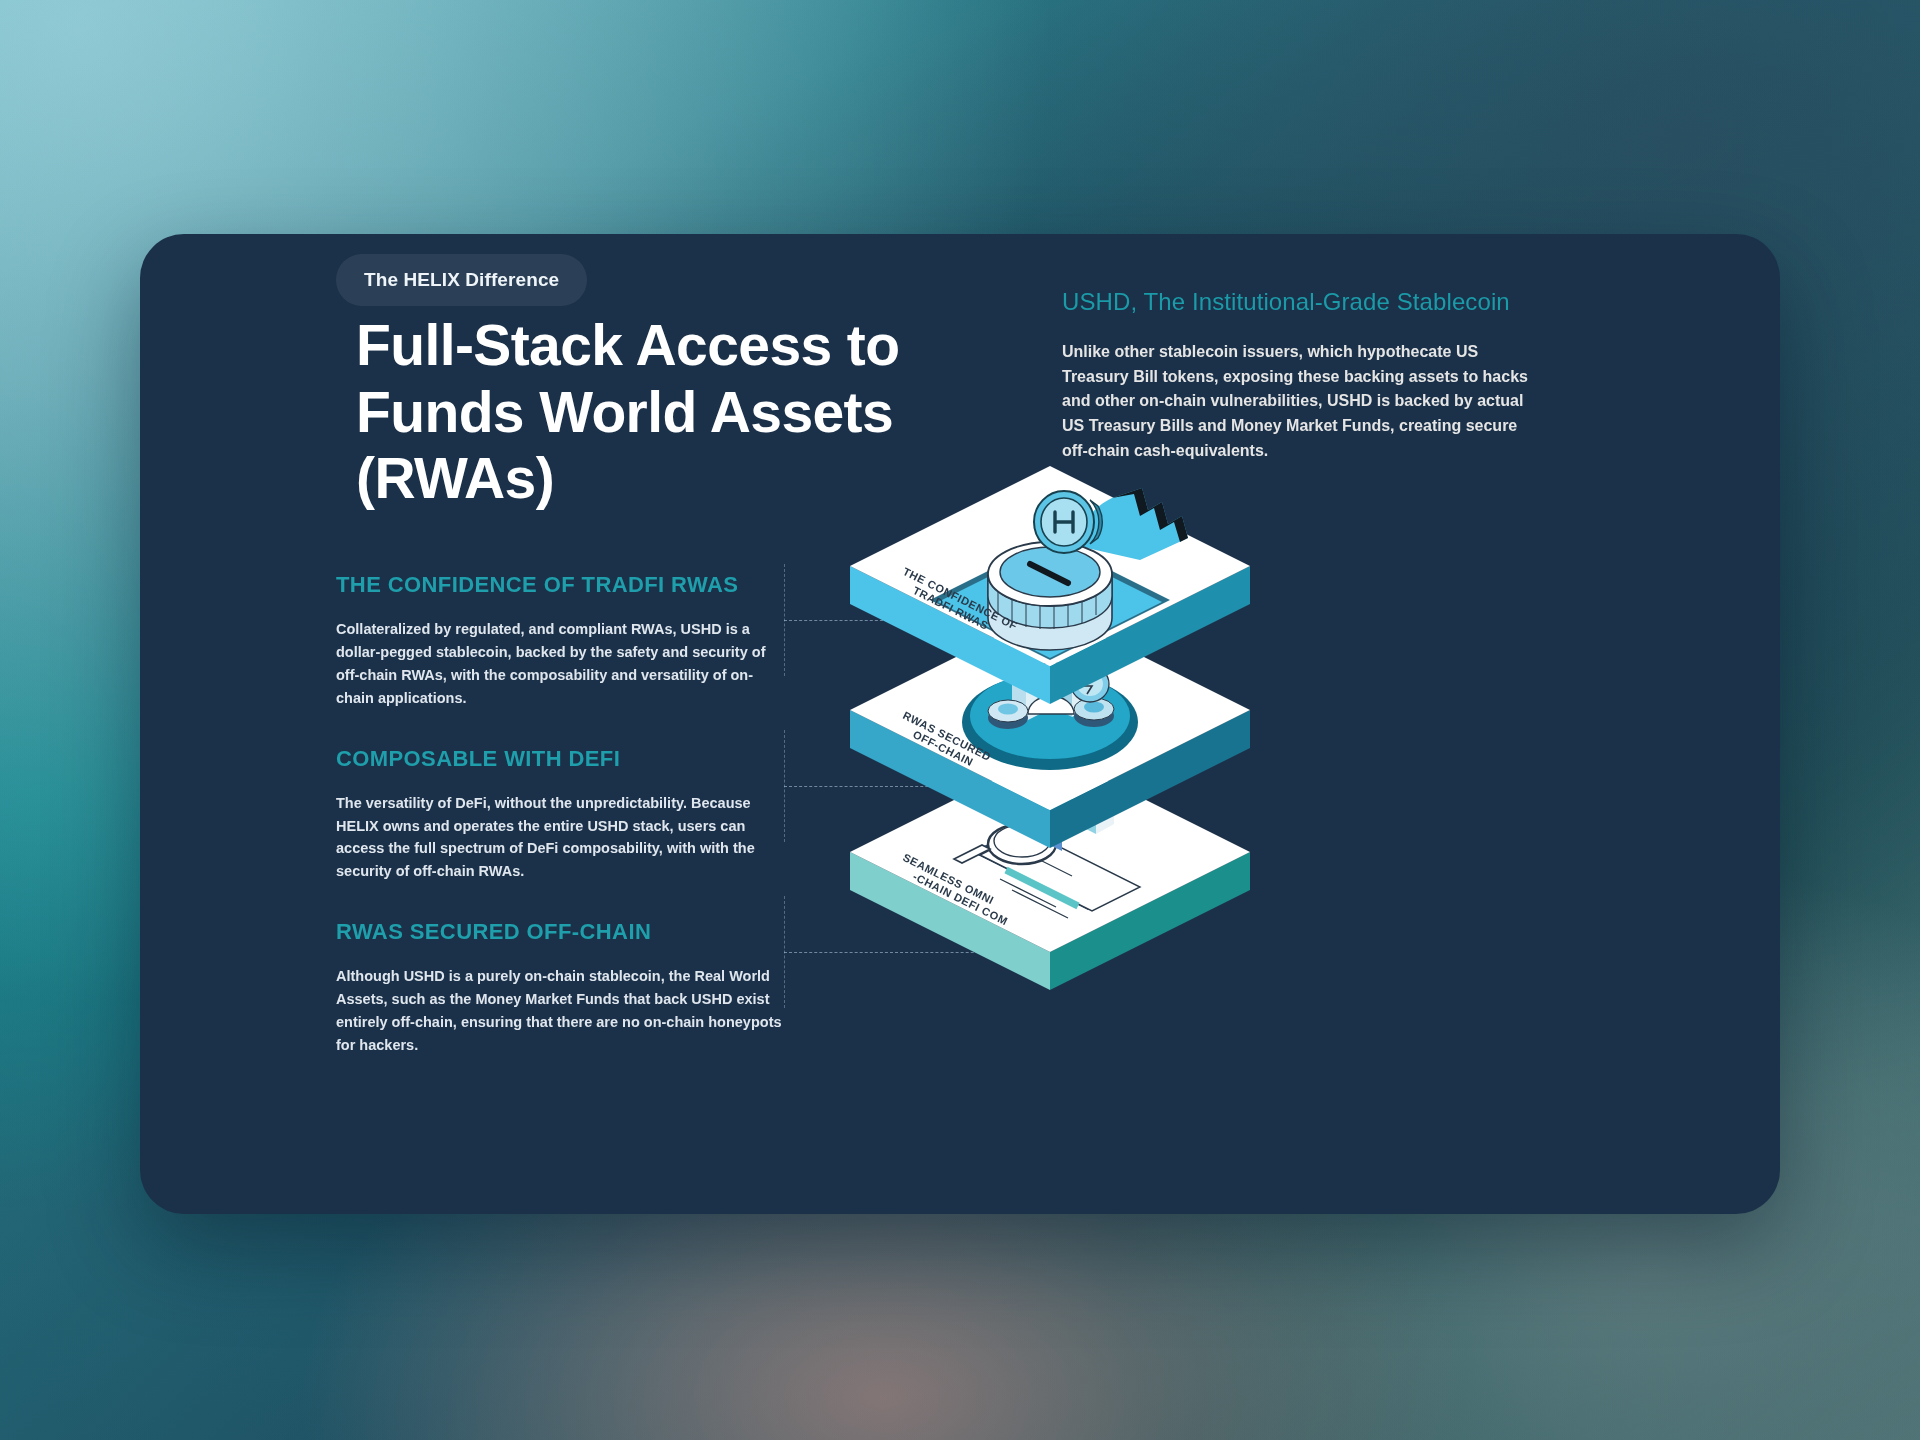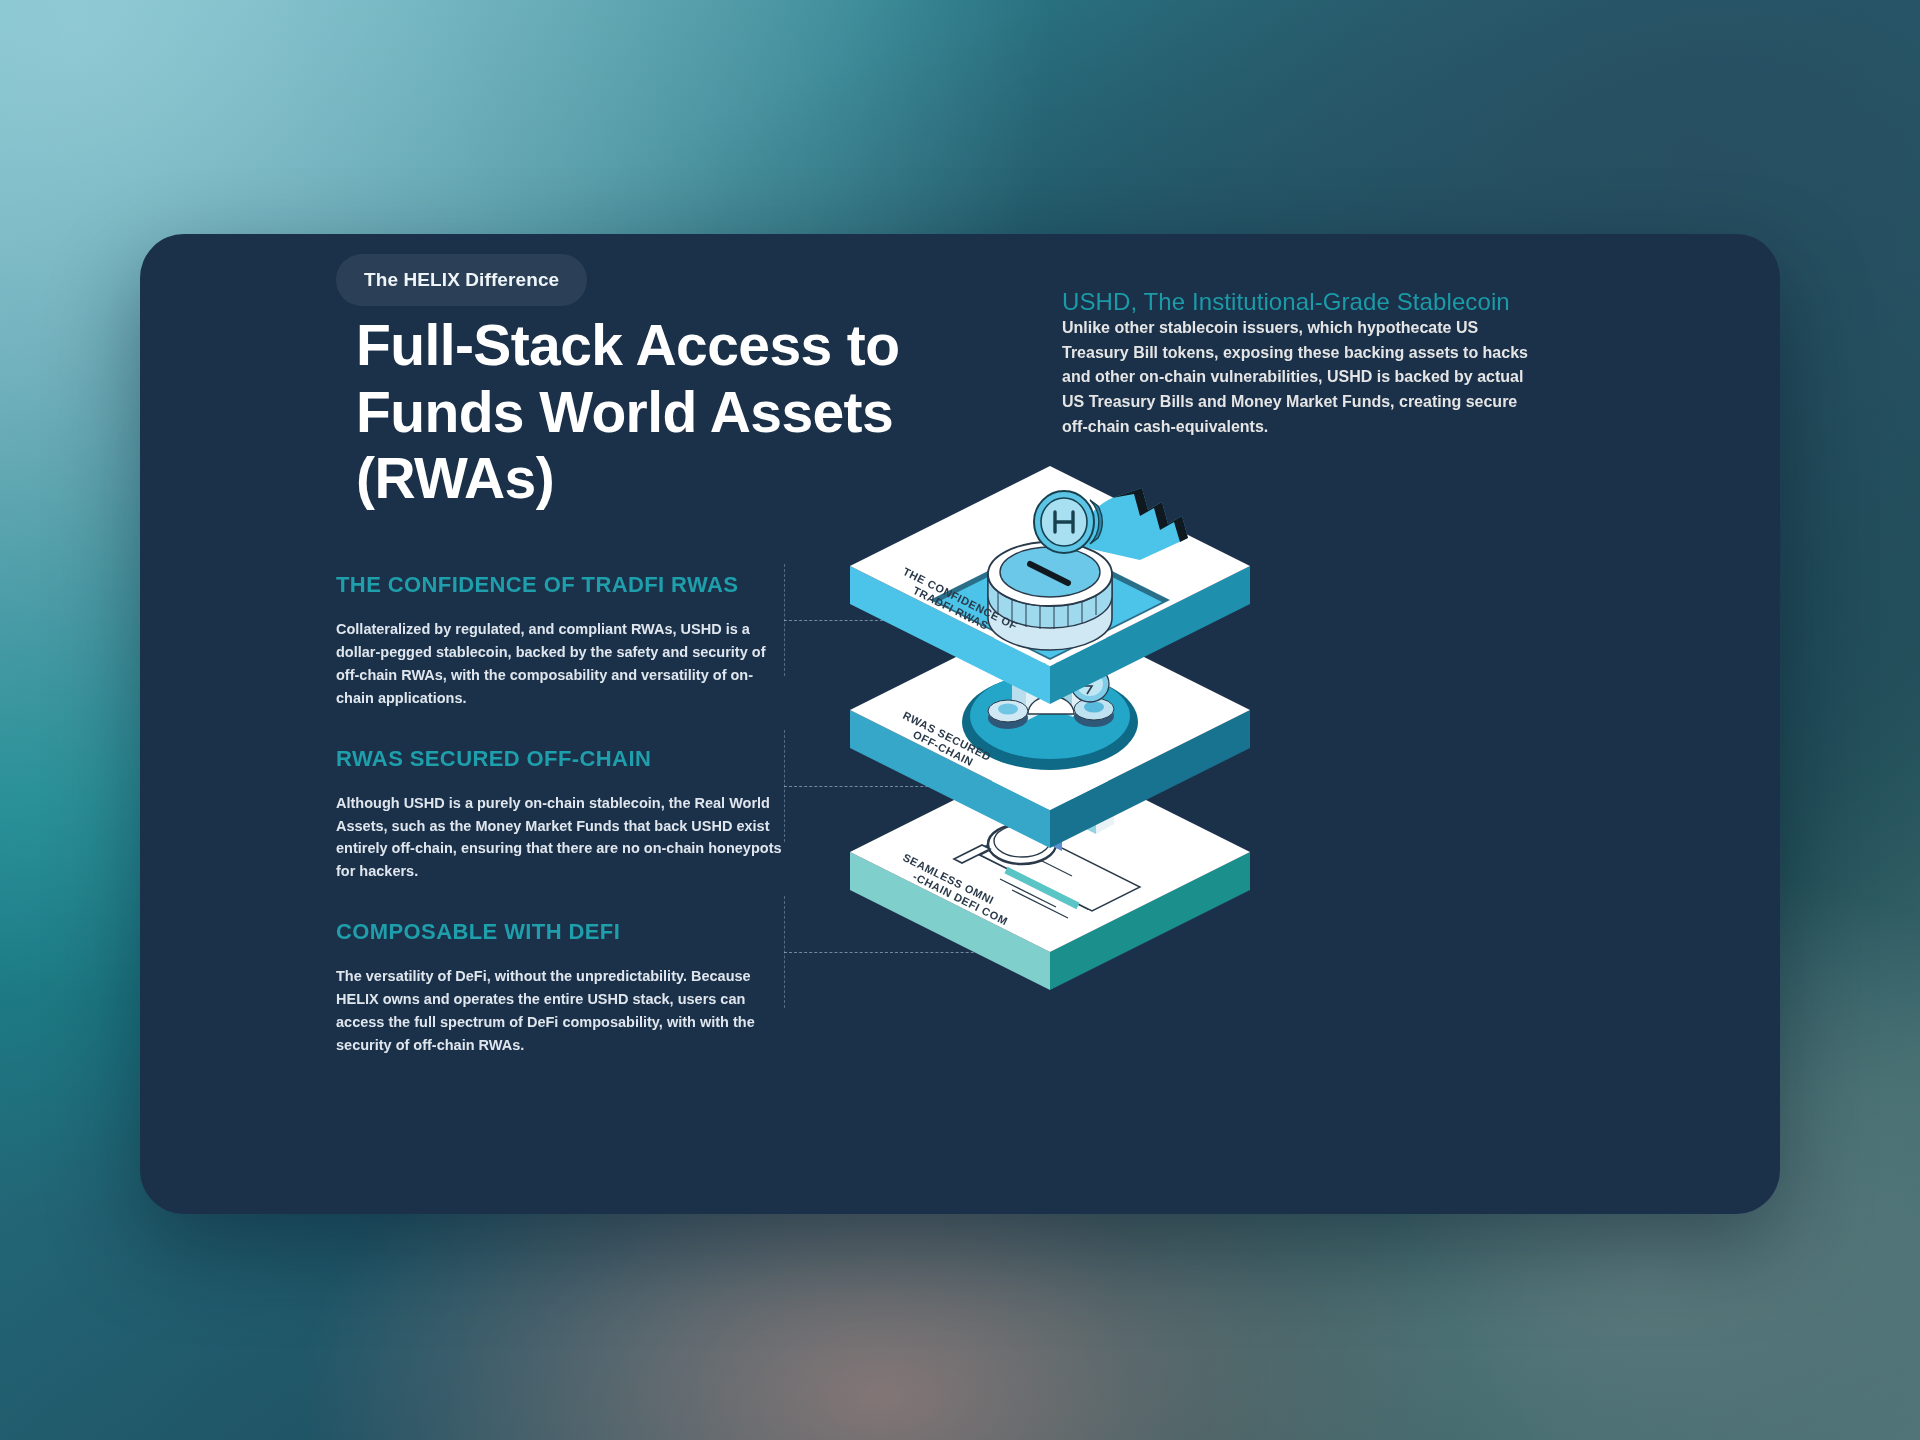--- a/index.html
+++ b/index.html
@@ -79,20 +79,21 @@
     position: absolute;
     left: 922px;
     top: 54px;
     width: 480px;
   }
   #intro-title {
     color: #1b9aa8;
     font-size: 24px;
     font-weight: normal;
     letter-spacing: 0.1px;
+    margin-bottom: 24px;
   }
   #intro-body {
     color: #e5e5e5;
     font-size: 16px;
     line-height: 1.54;
     font-weight: bold;
   }
 
   
   #features {
@@ -164,27 +165,27 @@
   </div>
 
   <div id="features">
 
     <div class="feature">
       <div class="feature-title">THE CONFIDENCE OF TRADFI RWAS</div>
       <div class="feature-body">Collateralized by regulated, and compliant RWAs, USHD is a dollar-pegged stablecoin, backed by the safety and security of off-chain RWAs, with the composability and versatility of on-chain applications.</div>
     </div>
 
     <div class="feature">
+      <div class="feature-title">COMPOSABLE WITH DEFI</div>
+      <div class="feature-body">The versatility of DeFi, without the unpredictability. Because HELIX owns and operates the entire USHD stack, users can access the full spectrum of DeFi composability, with with the security of off-chain RWAs.</div>
+    </div>
+
+    <div class="feature">
       <div class="feature-title">RWAS SECURED OFF-CHAIN</div>
       <div class="feature-body">Although USHD is a purely on-chain stablecoin, the Real World Assets, such as the Money Market Funds that back USHD exist entirely off-chain, ensuring that there are no on-chain honeypots for hackers.</div>
-    </div>
-
-    <div class="feature">
-      <div class="feature-title">COMPOSABLE WITH DEFI</div>
-      <div class="feature-body">The versatility of DeFi, without the unpredictability. Because HELIX owns and operates the entire USHD stack, users can access the full spectrum of DeFi composability, with with the security of off-chain RWAs.</div>
     </div>
 
   </div>
 
   <div class="connector">
 
     <div class="conn-v" style="left:644px; top:330px; height:112px;"></div>
     <div class="conn-h" style="left:644px; top:386px; width:220px;"></div>
     <div class="conn-dot" style="left:860px; top:382px;"></div>
 

